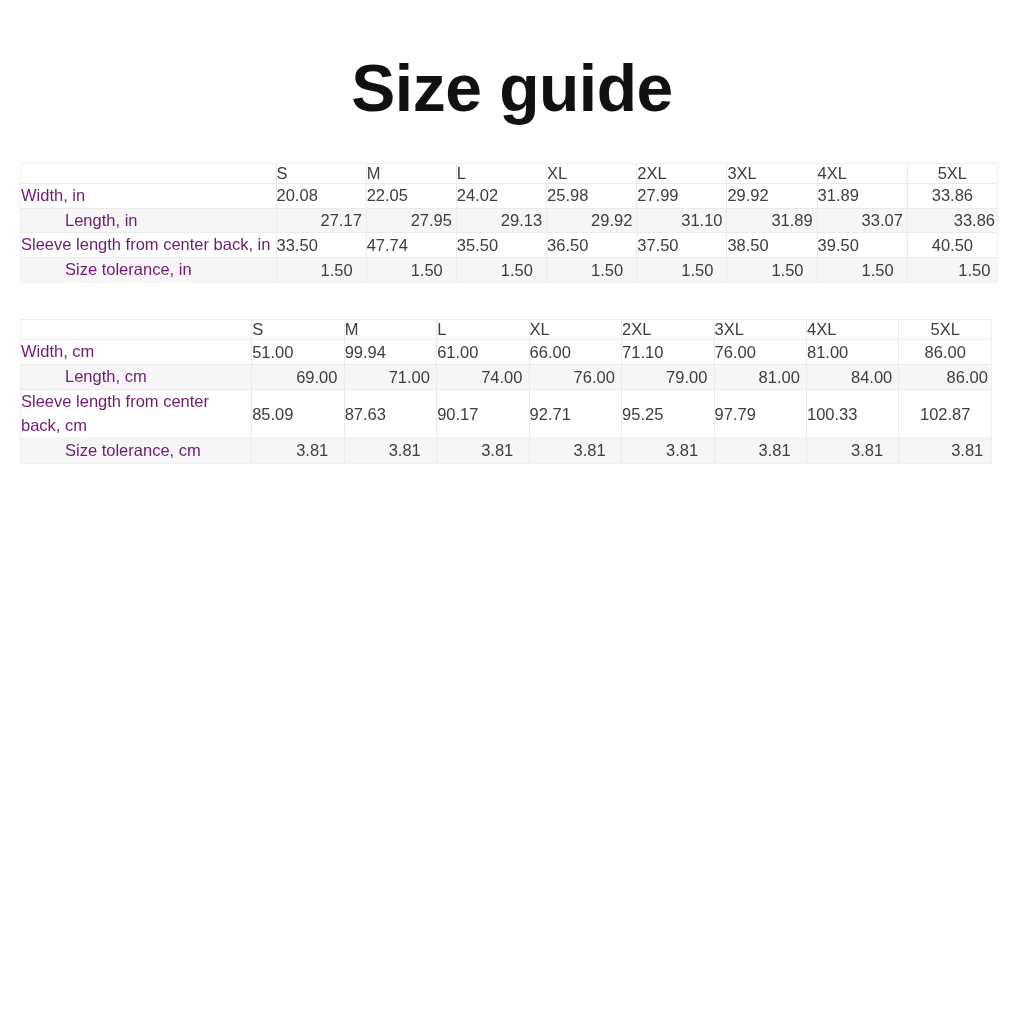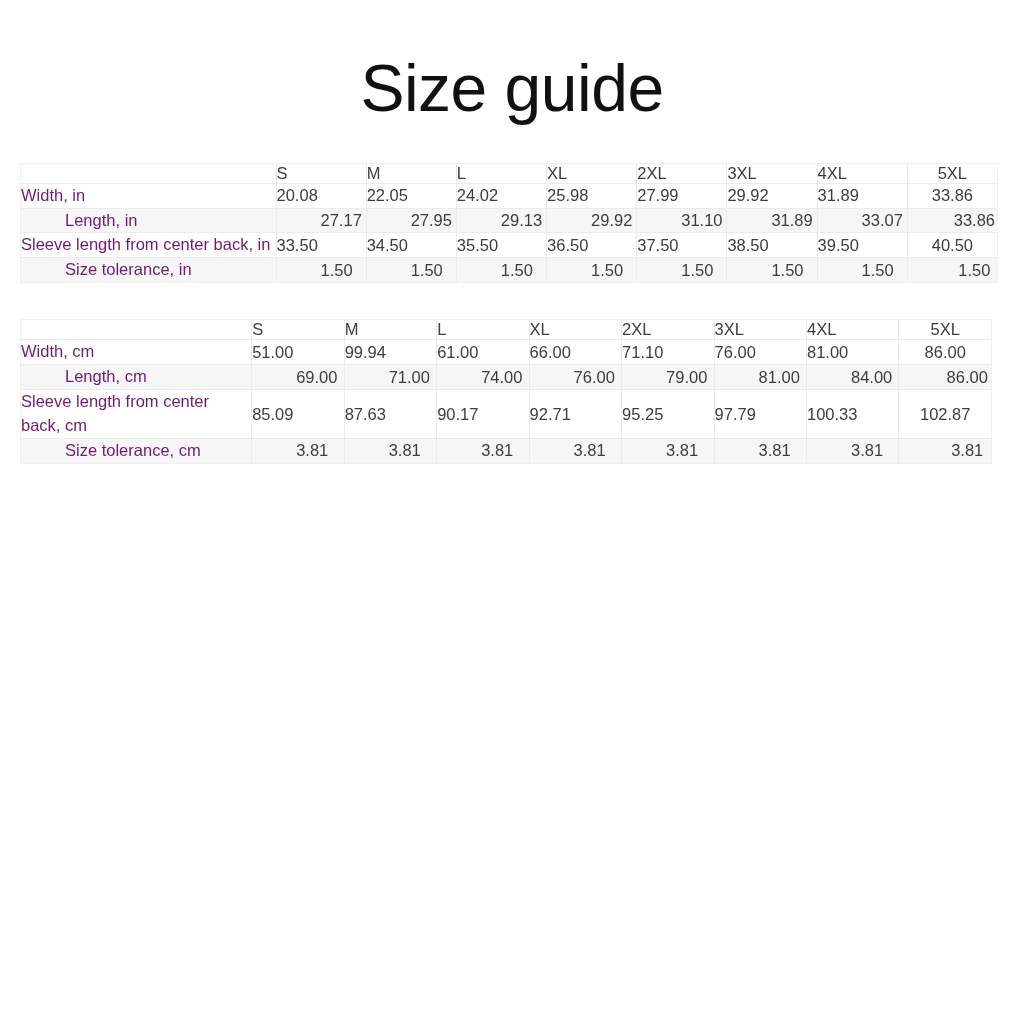--- a/index.html
+++ b/index.html
@@ -16,21 +16,21 @@
   }
   .page {
     width: 1024px;
     height: 1024px;
     box-sizing: border-box;
     position: relative;
   }
   .title {
     text-align: center;
     font-size: 66px;
-    font-weight: 400;
+    font-weight: 700;
     color: #111111;
     letter-spacing: -0.5px;
     margin: 0;
     padding-top: 52px;
     line-height: 1.1;
   }
   .tables {
     margin-top: 38px;
   }
   table.size-table {
@@ -151,21 +151,21 @@
           <td class="cell">29.92</td>
           <td class="cell">31.10</td>
           <td class="cell">31.89</td>
           <td class="cell">33.07</td>
           <td class="cell">33.86</td>
         </tr>
 
         <tr>
           <td class="row-head divider-strong">Sleeve length from center back, in</td>
           <td class="cell">33.50</td>
-          <td class="cell">34.50</td>
+          <td class="cell">47.74</td>
           <td class="cell">35.50</td>
           <td class="cell">36.50</td>
           <td class="cell">37.50</td>
           <td class="cell">38.50</td>
           <td class="cell">39.50</td>
           <td class="cell">40.50</td>
         </tr>
 
         <tr class="shaded">
           <td class="row-head divider-strong">Size tolerance, in</td>

